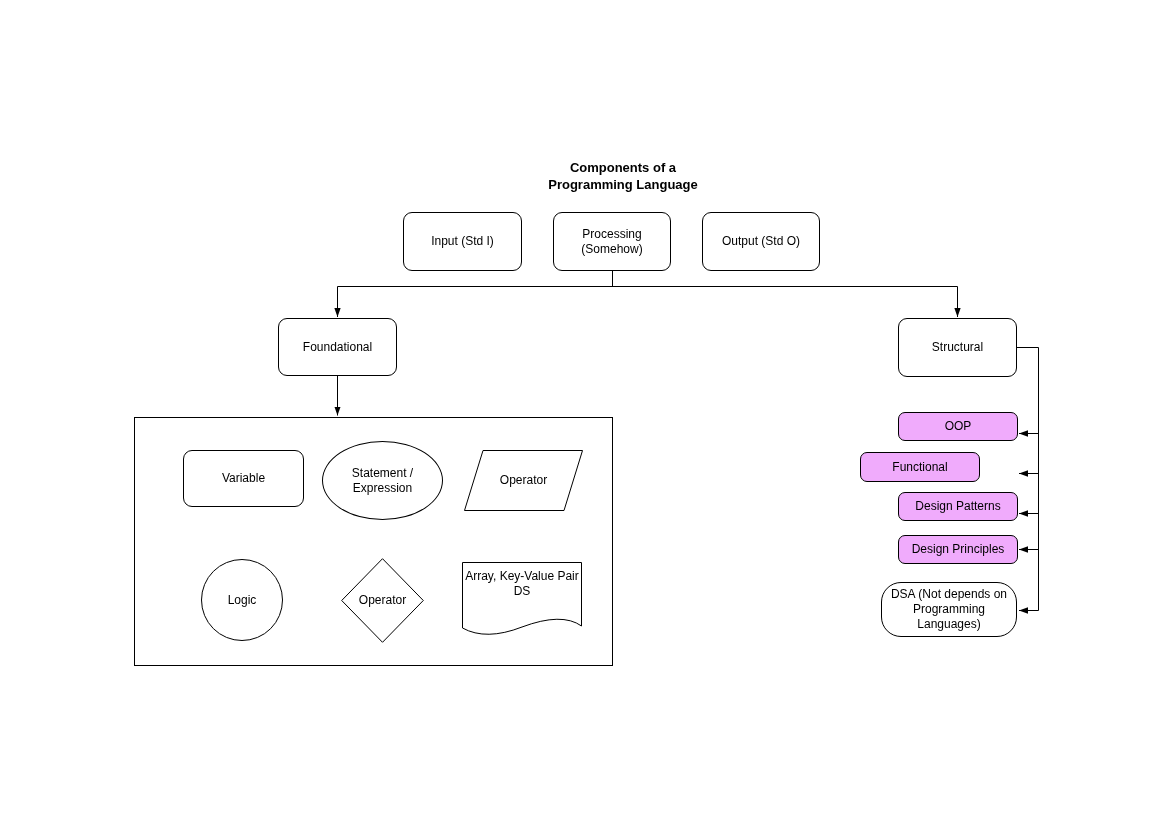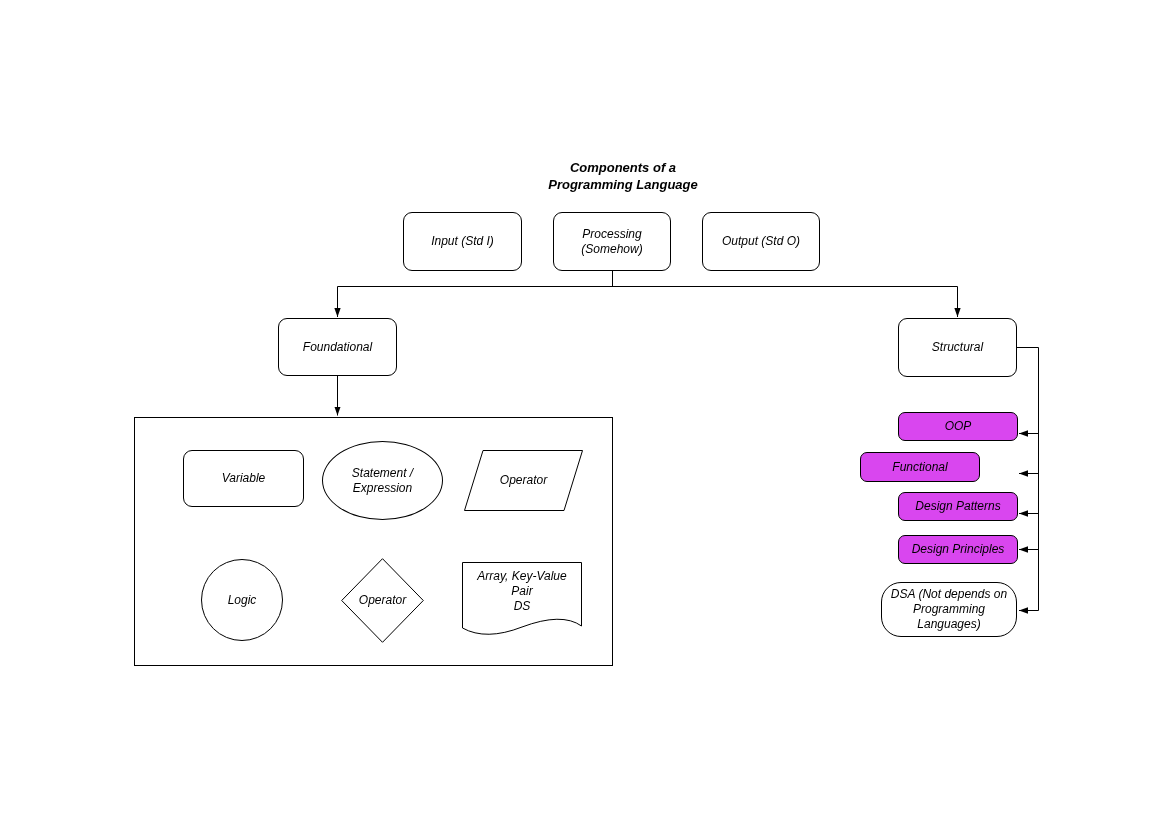--- a/index.html
+++ b/index.html
@@ -2,36 +2,35 @@
 <html><head>
 <meta charset="utf-8">
 <style>
   html,body{margin:0;padding:0;background:#ffffff;}
   .canvas{
     position:relative;
     width:1169px;height:827px;
     background:#ffffff;
     font-family:"Liberation Sans",sans-serif;
     overflow:hidden;
-    font-style:italic;
   }
   .connectors{position:absolute;left:0;top:0;width:1169px;height:827px;pointer-events:none;}
   .title{
     position:absolute;left:473px;top:159px;width:300px;
     text-align:center;font-size:13px;font-weight:bold;color:#000;
     line-height:17px;white-space:pre-line;
   }
   .node{
     position:absolute;box-sizing:border-box;
     display:flex;align-items:center;justify-content:center;
     text-align:center;font-size:12px;color:#000;
     line-height:15px;white-space:pre-line;
   }
   .box{border:1px solid #000;border-radius:9px;background:#fff;}
-  .box-sm{border:1px solid #000;border-radius:7px;background:#d946ef;}
+  .box-sm{border:1px solid #000;border-radius:7px;background:#f0abfc;}
   .container-rect{
     position:absolute;box-sizing:border-box;
     border:1px solid #000;background:transparent;
   }
   .shape-svg{position:absolute;left:0;top:0;width:100%;height:100%;}
   .shape-svg path,.shape-svg polygon{fill:#ffffff;stroke:#000000;stroke-width:1;}
   .lbl{position:relative;z-index:1;padding:0 3px;}
   .ellipse{border:1px solid #000;border-radius:50%;background:#fff;}
   .circle{border:1px solid #000;border-radius:50%;background:#fff;}
   .doc-label{align-items:flex-start;padding-top:7px;}

